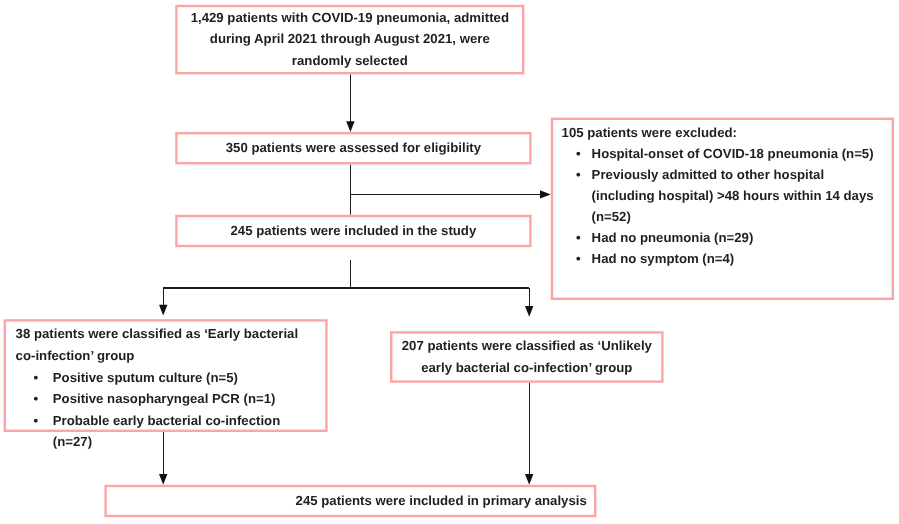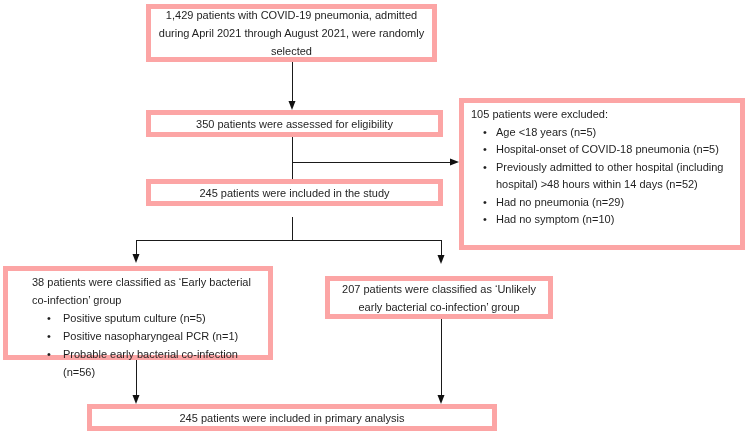--- a/index.html
+++ b/index.html
@@ -31,22 +31,23 @@
     shape-rendering: crispEdges;
   }
   #connectors polygon {
     fill: #111111;
     stroke: none;
   }
   .box {
     position: absolute;
     box-sizing: border-box;
     background: #ffffff;
-    border: 5px solid #fca5a5;
+    border: 2px solid #fca5a5;
     line-height: 18px;
+    font-weight: bold;
   }
   .box-center {
     display: flex;
     align-items: center;
     justify-content: center;
     text-align: center;
     padding: 2px 6px;
   }
   .box-list {
     padding: 2px 6px 0 7px;
@@ -69,21 +70,21 @@
   #box-excluded ul.bullets li {
     padding-left: 25px;
   }
   #box-excluded ul.bullets li::before {
     content: "\2022";
     position: absolute;
     left: 12px;
     top: 0;
   }
   #box-early {
-    padding-left: 24px;
+    padding-left: 8px;
   }
   #box-early ul.bullets li {
     padding-left: 31px;
   }
   #box-early ul.bullets li::before {
     content: "\2022";
     position: absolute;
     left: 15px;
     top: 0;
   }
@@ -124,42 +125,41 @@
     <span>1,429 patients with COVID-19 pneumonia, admitted during April 2021 through August 2021, were randomly selected</span>
   </div>
 
   <div class="box box-center" style="left:146px; top:110px; width:297px; height:27px;text-align:right;">
     <span>350 patients were assessed for eligibility</span>
   </div>
 
   <div class="box box-list" id="box-excluded" style="left:459px; top:98px; width:286px; height:152px;">
     <div class="box-title">105 patients were excluded:</div>
     <ul class="bullets">
-      <li>Age &lt;18 years (n=5)</li>
       <li>Hospital-onset of COVID-18 pneumonia (n=5)</li>
       <li>Previously admitted to other hospital (including hospital) &gt;48 hours within 14 days (n=52)</li>
       <li>Had no pneumonia (n=29)</li>
-      <li>Had no symptom (n=10)</li>
+      <li>Had no symptom (n=4)</li>
     </ul>
   </div>
 
   <div class="box box-center" style="left:146px; top:179px; width:297px; height:27px;">
     <span>245 patients were included in the study</span>
   </div>
 
   <div class="box box-list" id="box-early" style="left:3px; top:266px; width:270px; height:94px;">
     <div class="box-title">38 patients were classified as ‘Early bacterial co-infection’ group</div>
     <ul class="bullets">
       <li>Positive sputum culture (n=5)</li>
       <li>Positive nasopharyngeal PCR (n=1)</li>
-      <li>Probable early bacterial co-infection (n=56)</li>
+      <li>Probable early bacterial co-infection (n=27)</li>
     </ul>
   </div>
 
   <div class="box box-center" style="left:325px; top:276px; width:228px; height:43px;">
     <span>207 patients were classified as ‘Unlikely early bacterial co-infection’ group</span>
   </div>
 
-  <div class="box box-center" style="left:87px; top:404px; width:410px; height:27px;">
+  <div class="box box-center" style="left:87px; top:404px; width:410px; height:27px;justify-content:flex-end;">
     <span>245 patients were included in primary analysis</span>
   </div>
 
 </div>
 
 </body></html>

